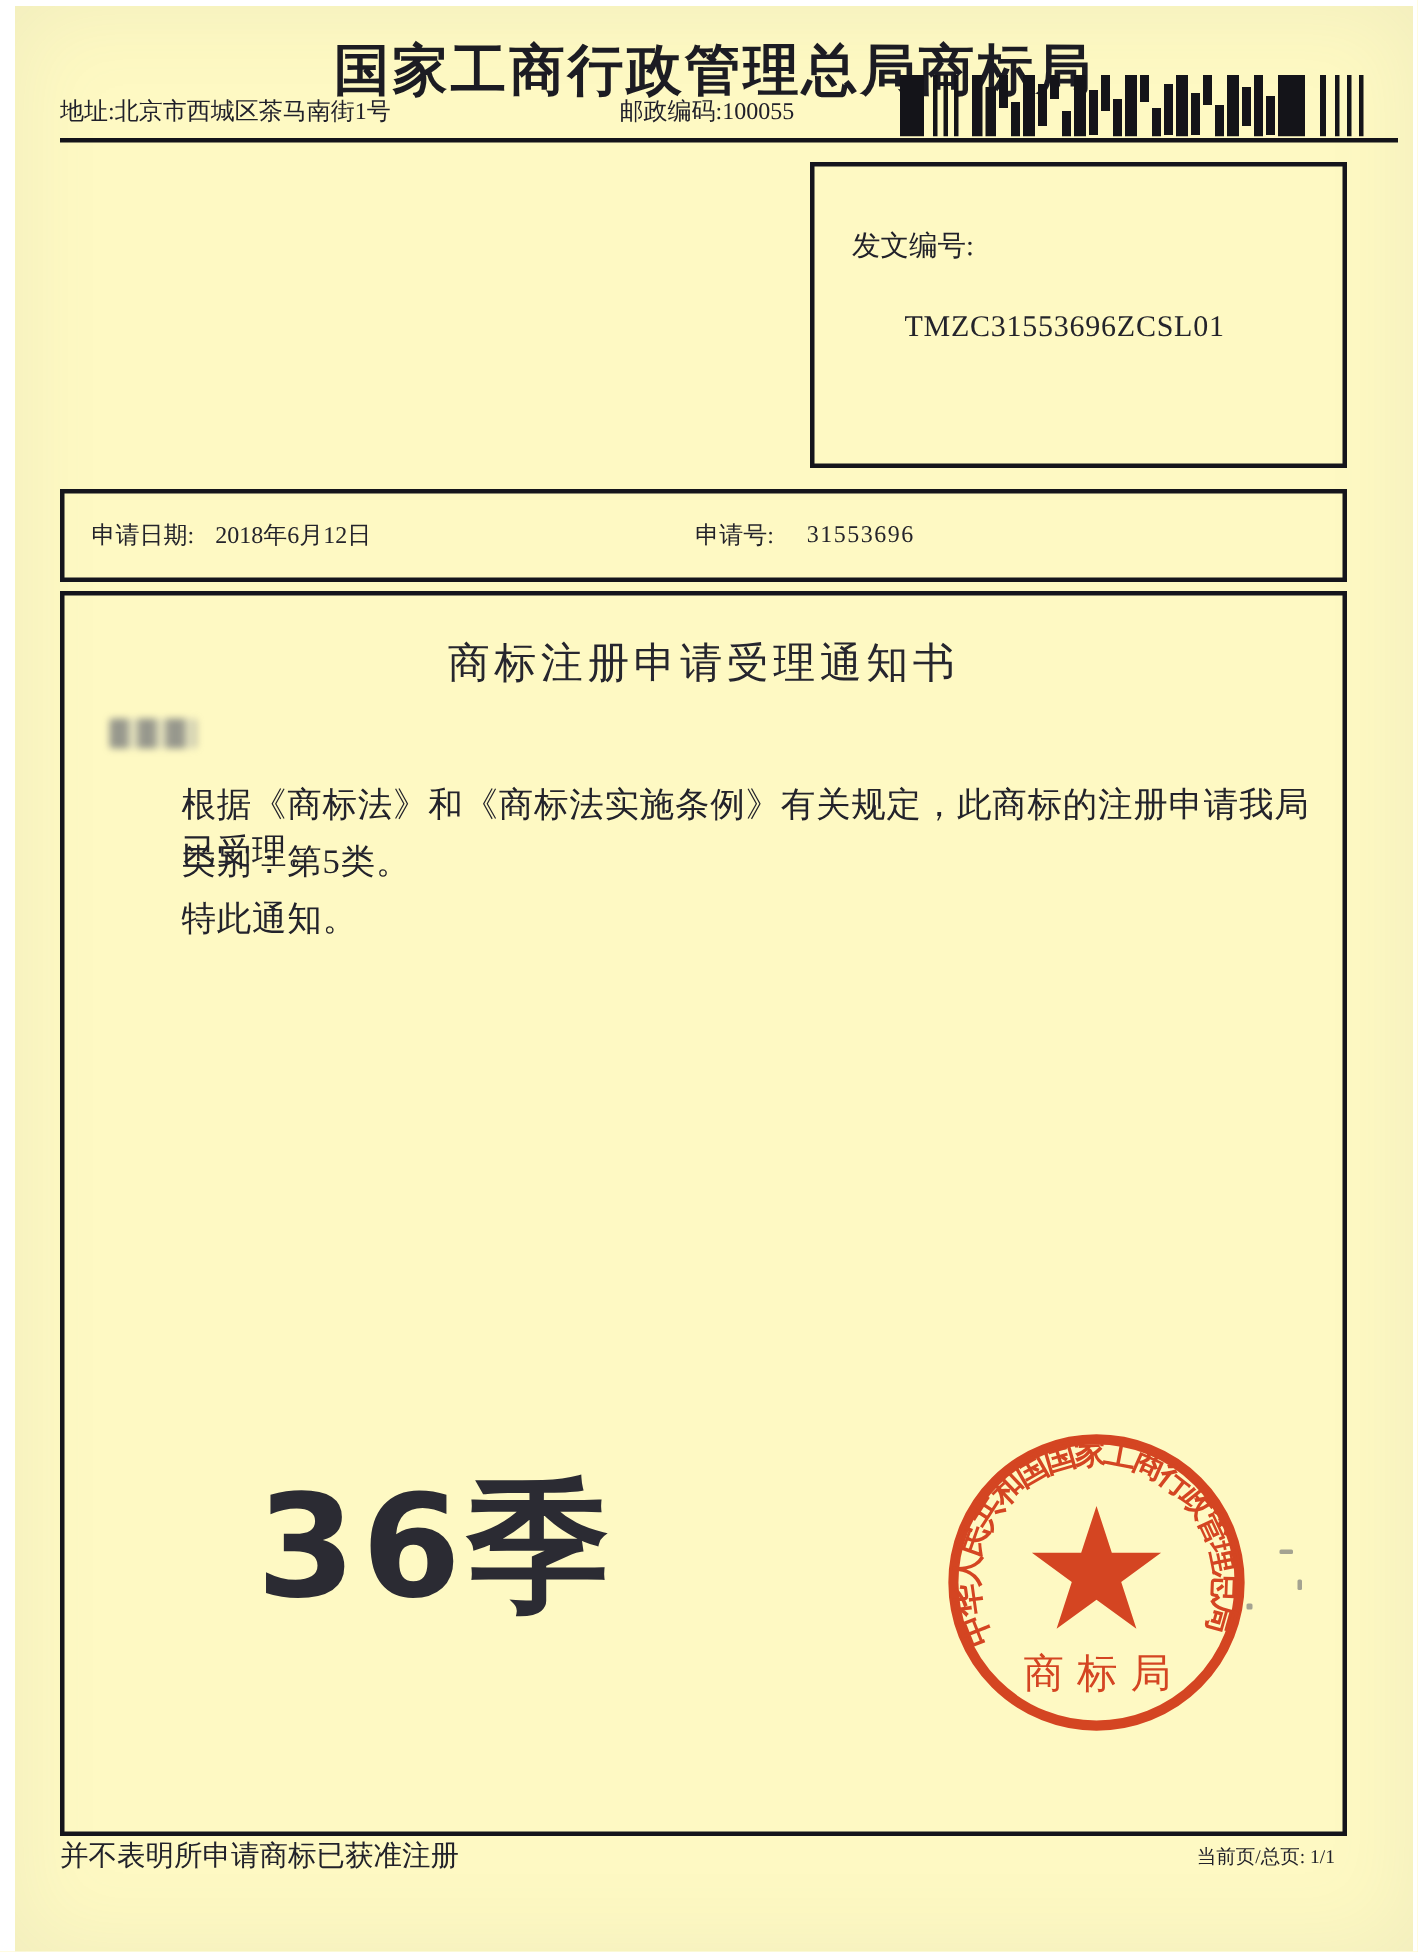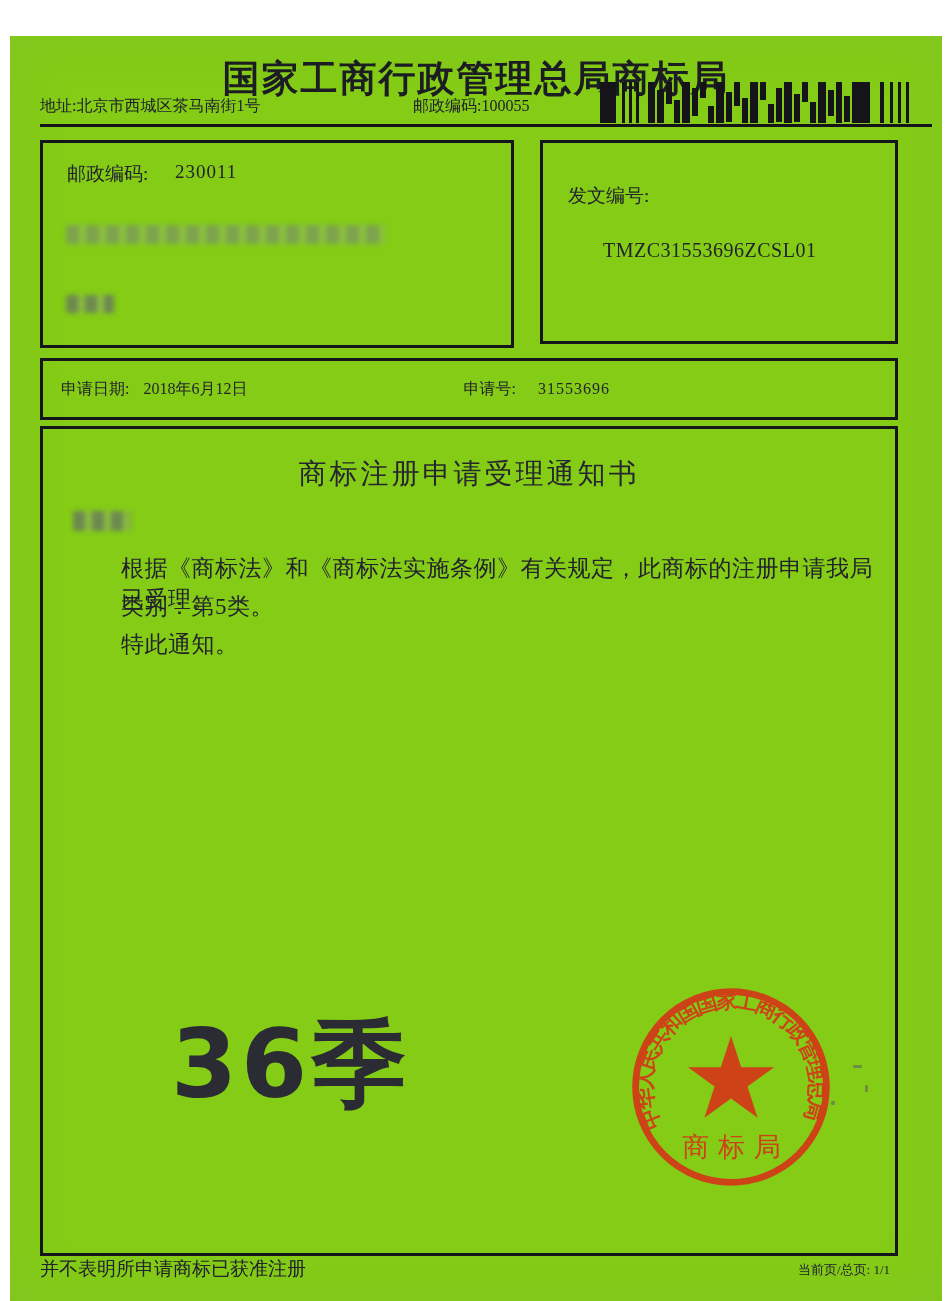--- a/index.html
+++ b/index.html
@@ -2,23 +2,22 @@
 <html><head>
 <meta charset="utf-8">
 <style>
   html,body{margin:0;padding:0;}
   body{
     width:945px;height:1301px;position:relative;background:#ffffff;overflow:hidden;
     font-family:"Liberation Serif","DejaVu Serif",serif;color:#24242b;
   }
   .paper{
     position:absolute;left:10px;top:4px;right:3px;bottom:0;
-    background:#84cc16;
+    background:#fef9c3;
     box-shadow:inset 0 0 60px rgba(120,124,140,0.10);
-    margin-top:32px;
   }
   .abs{position:absolute;}
   .doc-title{
     left:0;right:0;top:18px;text-align:center;
     font-size:37px;font-weight:600;letter-spacing:2px;color:#1c1c23;
   }
   .addr-line{top:60px;font-size:16px;color:#20202a;}
   .rule{left:30px;top:88px;width:892px;height:3px;background:#14141a;}
   .box{border:3px solid #15151c;background:transparent;}
   .box-recipient{left:30px;top:104px;width:468px;height:202px;}
@@ -97,26 +96,20 @@
       <rect x="252" y="0" width="18" height="41"></rect>
       <rect x="280" y="0" width="4" height="41"></rect>
         <rect x="290" y="0" width="3" height="41"></rect>
       <rect x="298" y="0" width="3" height="41"></rect>
         <rect x="306" y="0" width="3" height="41"></rect>
     </g>
   </svg>
 
   <div class="abs rule"></div>
 
-  <div class="abs box box-recipient">
-    <span class="abs lbl" style="left:24px;top:18px;">邮政编码:</span>
-    <span class="abs lbl" style="left:132px;top:18px;letter-spacing:1px;">230011</span>
-    <div class="abs blur-line blur-light" style="left:23px;top:82px;width:320px;height:19px;"></div>
-    <div class="abs blur-line" style="left:23px;top:152px;width:48px;height:18px;"></div>
-  </div>
 
   <div class="abs box box-dispatch">
     <span class="abs lbl" style="left:25px;top:40px;">发文编号:</span>
     <span class="abs" style="left:60px;top:96px;font-size:20px;letter-spacing:0.5px;">TMZC31553696ZCSL01</span>
   </div>
 
   <div class="abs box box-appbar">
     <span style="margin-left:18px;">申请日期:</span>
     <span style="margin-left:14px;">2018年6月12日</span>
     <span style="margin-left:216px;">申请号:</span>

